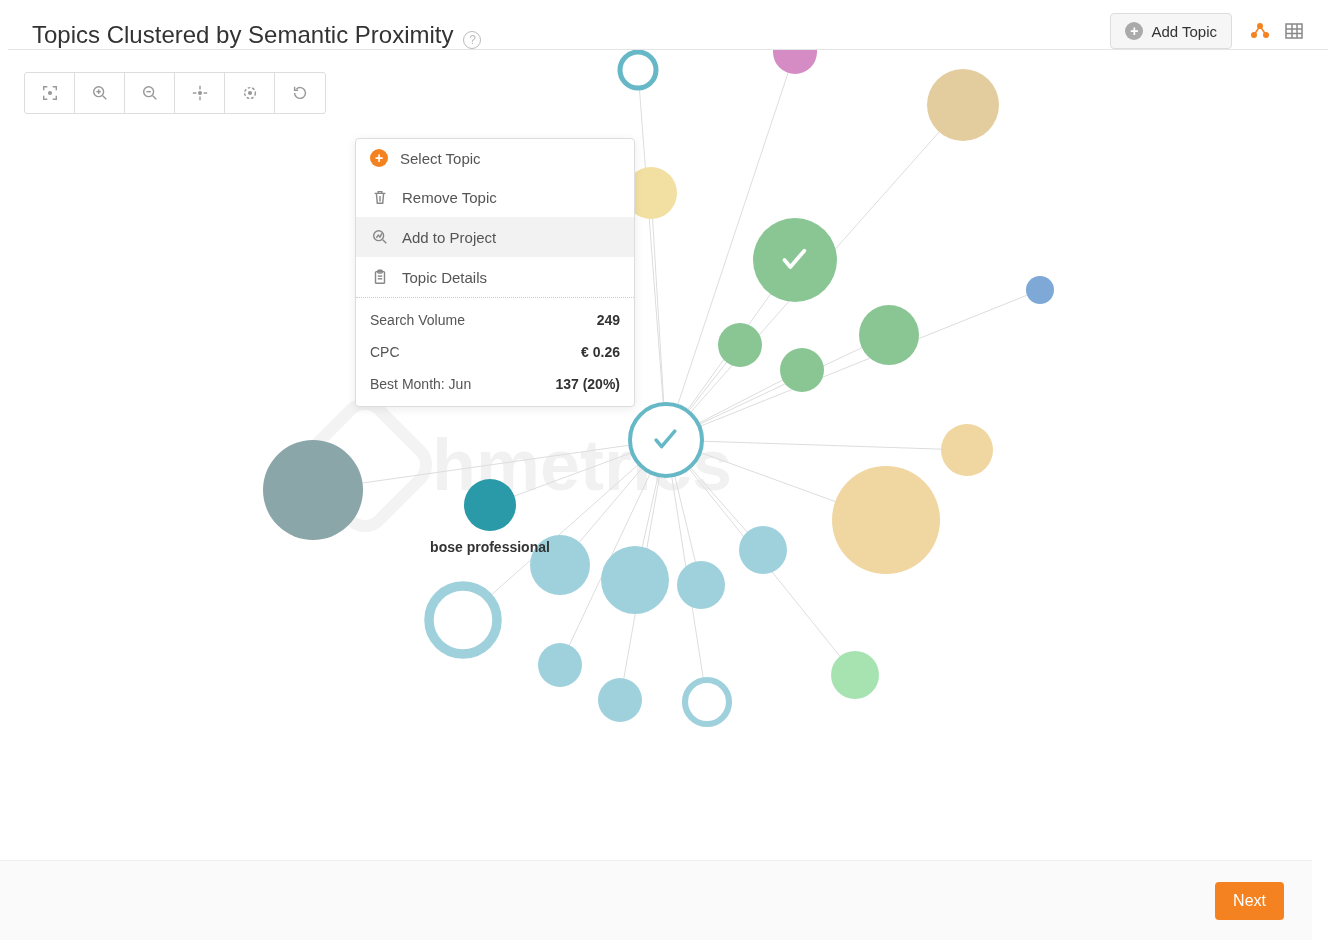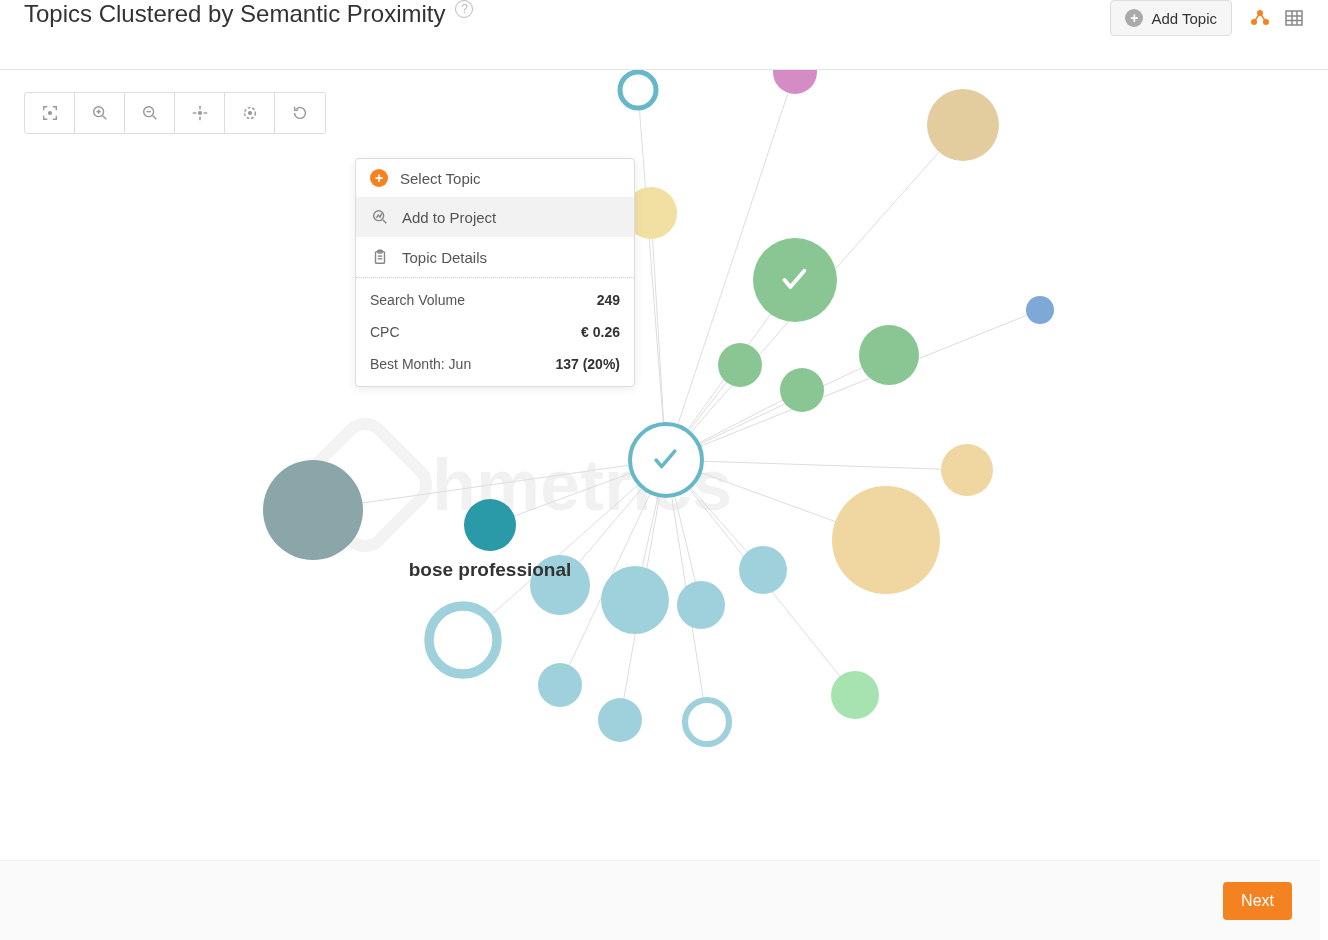--- a/index.html
+++ b/index.html
@@ -2,27 +2,28 @@
 <html><head>
 <meta charset="utf-8">
 <style>
   * { box-sizing: border-box; margin: 0; padding: 0; }
   html, body { width: 1328px; height: 940px; font-family: -apple-system, "Helvetica Neue", Arial, sans-serif; background: #fff; color: #333; overflow: hidden; }
   .page { position: relative; width: 1328px; height: 940px; }
 
   
   .header {
     position: relative;
-    height: 70px;
+    height: 50px;
     border-bottom: 1px solid #e5e5e5;
     display: flex;
-    align-items: flex-start;
+    align-items: flex-end;
     padding: 0 24px;
     background: #fff;
     z-index: 10;
+    margin-left: 8px;
   }
   .page-title { font-size: 24px; font-weight: 400; color: #333; }
   .help-icon {
     display: inline-flex; align-items: center; justify-content: center;
     width: 18px; height: 18px; border: 1px solid #bbb; border-radius: 50%;
     color: #bbb; font-size: 12px; margin-left: 10px; line-height: 1;
   }
   .header-right { margin-left: auto; display: flex; align-items: center; gap: 18px; }
   .add-topic-btn {
     display: inline-flex; align-items: center; gap: 8px;
@@ -63,21 +64,21 @@
     width: 110px; height: 110px; border: 12px solid #000; border-radius: 26px;
     opacity: 0.9;
     transform: rotate(45deg);
   }
 
   
   .chart-svg { position:absolute; left:0; top:0; z-index: 1; }
 
   
   .node-label {
-    position:absolute; font-size: 19px; font-weight: 700; color:#333; z-index: 2;
+    position:absolute; font-size: 14px; font-weight: 700; color:#333; z-index: 2;
     transform: translate(-50%, 0);
   }
 
   
   .ctx-menu {
     position: absolute; left: 355px; top: 88px; width: 280px;
     background:#fff; border:1px solid #ddd; border-radius:4px;
     box-shadow: 0 2px 10px rgba(0,0,0,.08);
     z-index: 5;
   }
@@ -91,21 +92,21 @@
   .ctx-divider { height:1px; border-top:1px dotted #ccc; margin: 0; }
   .ctx-stats { padding: 6px 0; }
   .ctx-stat-row {
     display:flex; justify-content:space-between; align-items:center;
     padding: 8px 14px; font-size: 14px; color:#555;
   }
   .ctx-stat-row .val { font-weight:700; color:#333; }
 
   
   .footer {
-    position:absolute; left:0; right:8px; bottom:0; height:80px;
+    position:absolute; left:0; right:16px; bottom:0; height:80px;
     border-top:1px solid #eee; background:#fafafa;
     display:flex; align-items:center; justify-content:flex-end; padding:0 28px;
   }
   .next-btn {
     background:#f58220; color:#fff; border:none; border-radius:4px;
     padding: 10px 18px; font-size:16px; cursor:pointer;
   }
 </style>
 </head>
 <body>
@@ -244,20 +245,29 @@
             <path d="M4 3v4h4"></path>
           </svg>
     </div>
   </div>
 
   <div class="ctx-menu">
     <div class="ctx-item">
       <span class="ctx-icon plus-orange">+</span>
       <span>Select Topic</span>
     </div>
+    <div class="ctx-item">
+      <span class="ctx-icon">
+        <svg width="18" height="18" viewBox="0 0 20 20" fill="none" stroke="currentColor" stroke-width="1.6">
+              <path d="M4 6h12M8 6V4h4v2M6 6l1 11h6l1-11"></path>
+              <line x1="10" y1="9" x2="10" y2="15"></line>
+            </svg>
+      </span>
+      <span>Remove Topic</span>
+    </div>
     <div class="ctx-item hover">
       <span class="ctx-icon">
         <svg width="18" height="18" viewBox="0 0 20 20" fill="none" stroke="currentColor" stroke-width="1.6">
               <circle cx="8.5" cy="8.5" r="5.5"></circle>
               <line x1="13" y1="13" x2="17" y2="17"></line>
               <path d="M6 11l2-3 2 2 2-4"></path>
             </svg>
       </span>
       <span>Add to Project</span>
     </div>

